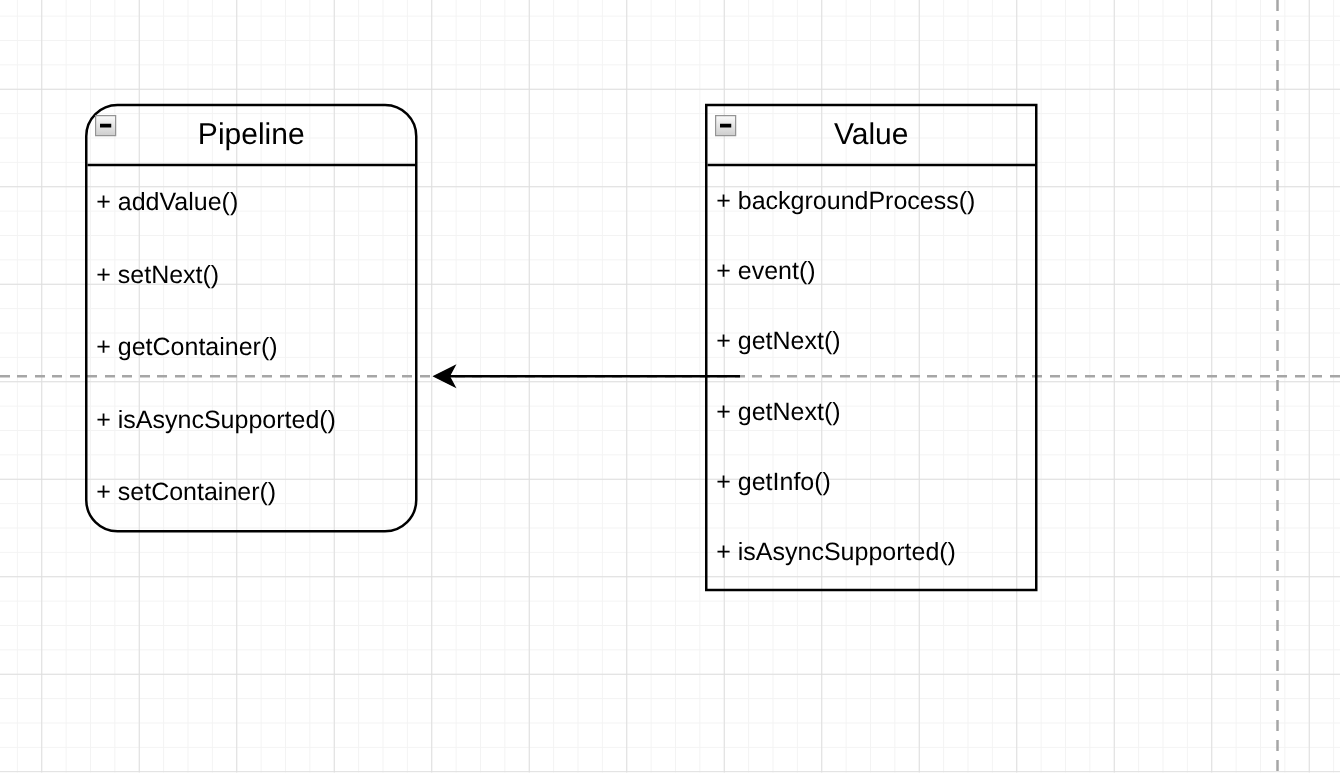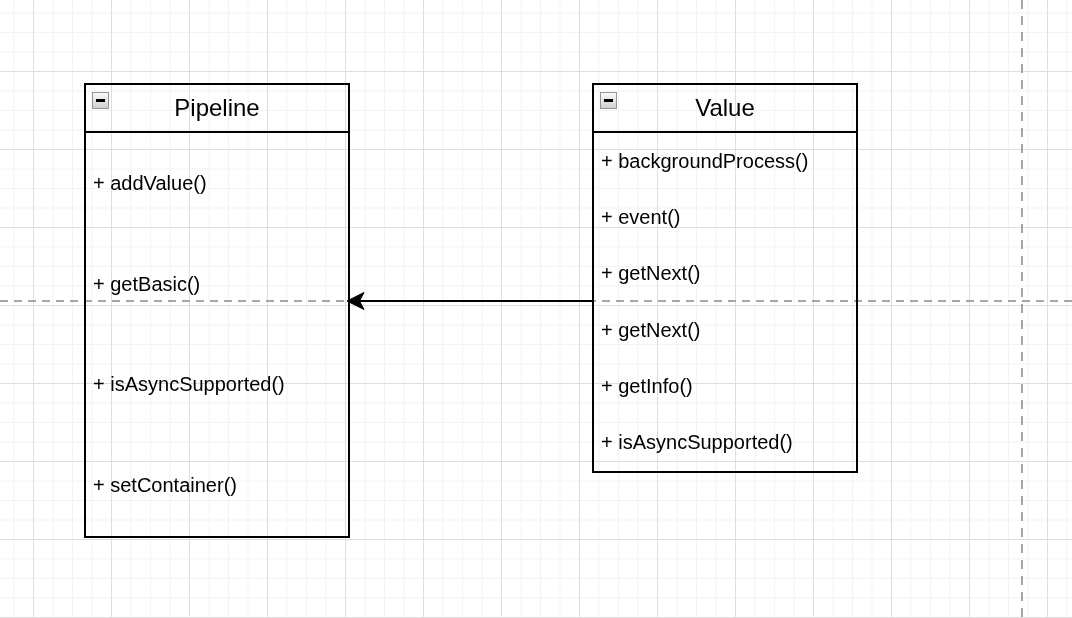--- a/index.html
+++ b/index.html
@@ -57,36 +57,37 @@
   .arrow-svg { position: absolute; left: 346px; top: 289px; z-index: 3; }
 </style>
 </head>
 <body>
 
 <div class="canvas">
 
   <div class="guide-h"></div>
   <div class="guide-v"></div>
 
-  <div class="uml-class" style="left:84px; top:83px; width:266px; height:455px;">
+  <div class="uml-class" style="left:68px; top:83px; width:266px; height:343px;border-radius:26px;">
     <div class="uml-header">
       <span class="collapse-btn">
         <span class="minus-bar"></span>
       </span>
       <span class="uml-title">Pipeline</span>
     </div>
     <div class="uml-body">
       <div class="uml-method">+ addValue()</div>
-      <div class="uml-method">+ getBasic()</div>
+      <div class="uml-method">+ setNext()</div>
+      <div class="uml-method">+ getContainer()</div>
       <div class="uml-method">+ isAsyncSupported()</div>
       <div class="uml-method">+ setContainer()</div>
     </div>
   </div>
 
-  <div class="uml-class" style="left:592px; top:83px; width:266px; height:390px;">
+  <div class="uml-class" style="left:564px; top:83px; width:266px; height:390px;">
     <div class="uml-header">
       <span class="collapse-btn">
         <span class="minus-bar"></span>
       </span>
       <span class="uml-title">Value</span>
     </div>
     <div class="uml-body">
       <div class="uml-method">+ backgroundProcess()</div>
       <div class="uml-method">+ event()</div>
       <div class="uml-method">+ getNext()</div>

